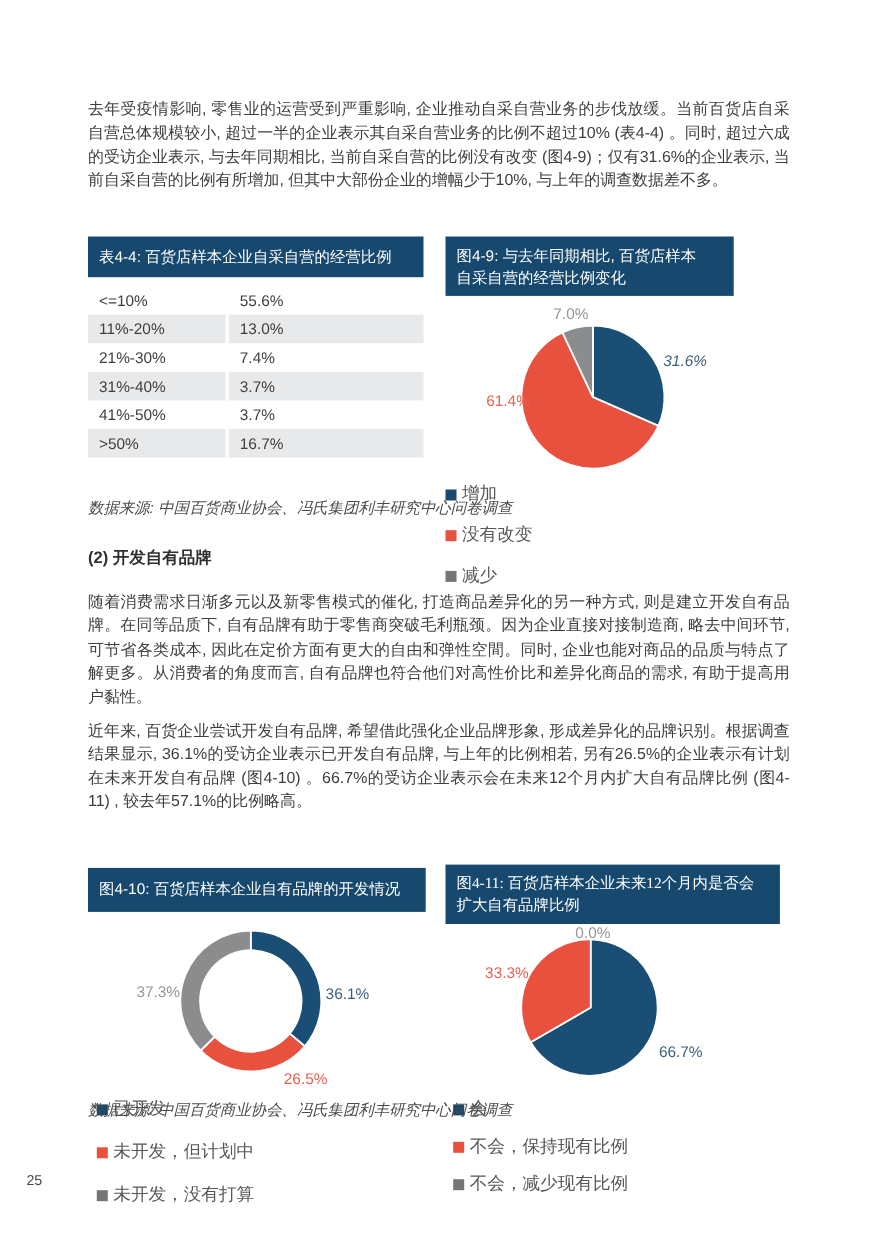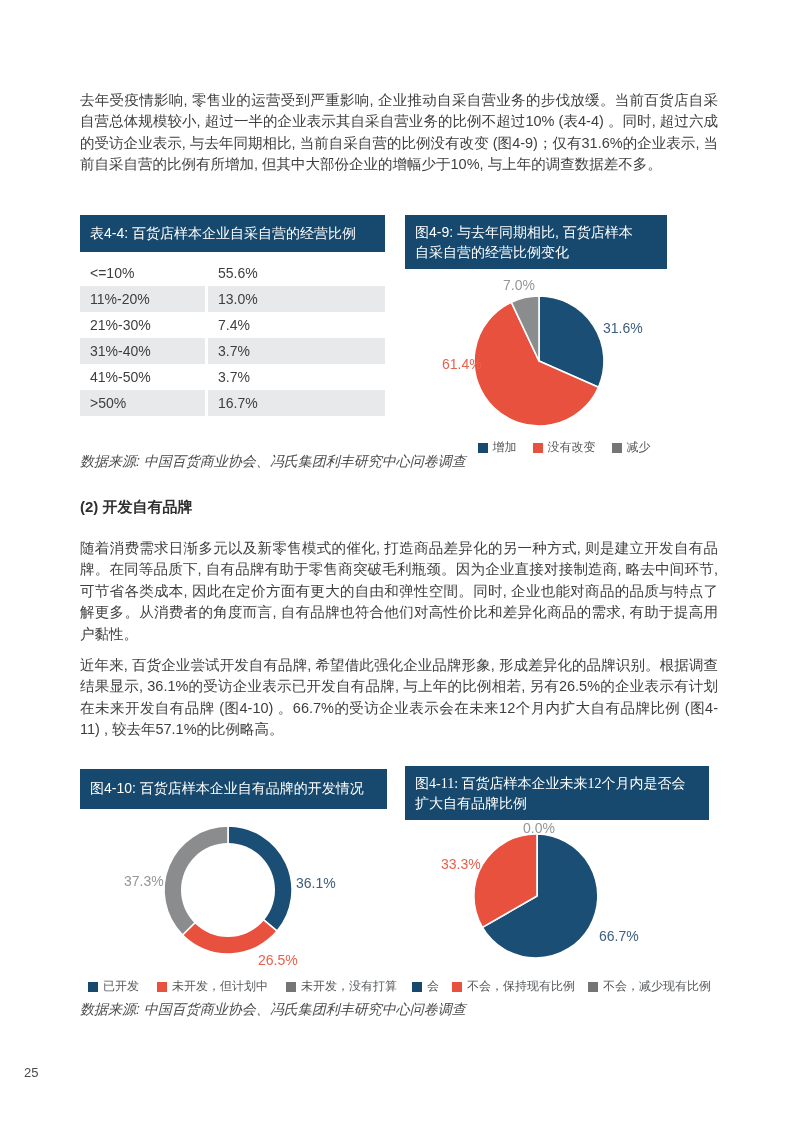--- a/index.html
+++ b/index.html
@@ -21,21 +21,21 @@
   .tbl-row.hdr { height: 29px; background: #b1b4b6; color: #3a3a3a; }
   .tbl-row.alt { background: #e8e9ea; }
   .cell1 { width: 128px; padding-left: 10px; border-right: 3px solid #ffffff; height: 100%; display: flex; align-items: center; }
   .cell2 { flex: 1; padding-left: 10px; height: 100%; display: flex; align-items: center; }
   .source-line { font-size: 14px; font-style: italic; color: #4a4a4a; }
   .chart-area { position: relative; }
   .pie-label { position: absolute; font-size: 14px; white-space: nowrap; }
   .lbl-blue { color: #3d5f7d; }
   .lbl-red { color: #e8604f; }
   .lbl-gray { color: #949699; }
-  .legend-row { display: flex; align-items: center; font-size: 12px; color: #55575a; white-space: nowrap; }
+  .legend-row { display: flex; font-size: 16px; color: #55575a; white-space: nowrap; flex-direction: column; }
   .legend-item { display: flex; align-items: center; }
   .sq { width: 10px; height: 10px; display: inline-block; margin-right: 5px; flex: none; }
   .sq-blue { background: #17496e; }
   .sq-red { background: #e8513d; }
   .sq-gray { background: #737577; }
   .heading2 { font-size: 15px; font-weight: bold; color: #2f2f2f; }
   .page-num { font-size: 13px; color: #4a4a4a; }
   svg { display: block; }
 </style>
 </head>
@@ -80,21 +80,21 @@
       <div>图4-9: 与去年同期相比, 百货店样本</div>
       <div>自采自营的经营比例变化</div>
     </div>
     <div class="chart-area" style="height:168px;">
       <svg class="abs" style="left:62px; top:20px;" width="144" height="144" viewBox="-72 -72 144 144">
         <path d="M0,0 L0,-65 A65,65 0 0 1 59.5,26.2 Z" fill="#1b4e74" stroke="#ffffff" stroke-width="1.6" stroke-linejoin="round"></path>
         <path d="M0,0 L59.5,26.2 A65,65 0 1 1 -27.7,-58.8 Z" fill="#e8513d" stroke="#ffffff" stroke-width="1.6" stroke-linejoin="round"></path>
         <path d="M0,0 L-27.7,-58.8 A65,65 0 0 1 0,-65 Z" fill="#8a8c8e" stroke="#ffffff" stroke-width="1.6" stroke-linejoin="round"></path>
       </svg>
       <span class="pie-label lbl-gray" style="left:98px; top:8px;">7.0%</span>
-      <span class="pie-label lbl-blue" style="left:198px; top:51px;">31.6%</span>
+      <span class="pie-label lbl-blue" style="left:198px; top:51px;font-style:italic;">31.6%</span>
       <span class="pie-label lbl-red" style="left:37px; top:87px;">61.4%</span>
     </div>
     <div class="legend-row" style="justify-content:center; gap:16px; margin-top:2px;">
       <span class="legend-item">
           <span class="sq sq-blue"></span>
           <span>增加</span>
         </span>
       <span class="legend-item">
           <span class="sq sq-red"></span>
           <span>没有改变</span>
@@ -106,21 +106,21 @@
     </div>
   </div>
 </div>
 
 <div class="abs source-line" style="left:80px; top:453px;">数据来源: 中国百货商业协会、冯氏集团利丰研究中心问卷调查</div>
 
 <div class="abs heading2" style="left:80px; top:498px;">(2) 开发自有品牌</div>
 <div class="abs para" style="left:80px; top:538px; width:638px;">随着消费需求日渐多元以及新零售模式的催化, 打造商品差异化的另一种方式, 则是建立开发自有品牌。在同等品质下, 自有品牌有助于零售商突破毛利瓶颈。因为企业直接对接制造商, 略去中间环节, 可节省各类成本, 因此在定价方面有更大的自由和弹性空間。同时, 企业也能对商品的品质与特点了解更多。从消费者的角度而言, 自有品牌也符合他们对高性价比和差异化商品的需求, 有助于提高用户黏性。</div>
 <div class="abs para" style="left:80px; top:655px; width:638px;">近年来, 百货企业尝试开发自有品牌, 希望借此强化企业品牌形象, 形成差异化的品牌识别。根据调查结果显示, 36.1%的受访企业表示已开发自有品牌, 与上年的比例相若, 另有26.5%的企业表示有计划在未来开发自有品牌 (图4-10) 。66.7%的受访企业表示会在未来12个月内扩大自有品牌比例 (图4-11) , 较去年57.1%的比例略高。</div>
 
-<div class="abs" style="left:80px; top:766px; width:650px; height:232px;">
+<div class="abs" style="left:80px; top:786px; width:650px; height:232px;">
 
   <div class="abs" style="left:0; top:3px; width:307px;">
     <div class="title-bar one-line" style="height:40px; width:307px;">图4-10: 百货店样本企业自有品牌的开发情况</div>
     <div class="chart-area" style="height:170px;">
       <svg class="abs" style="left:72px; top:5px;" width="152" height="152" viewBox="-76 -76 152 152">
         <path d="M0,0 L0,-64 A64,64 0 0 1 49.1,41.1 Z" fill="#1b4e74" stroke="#ffffff" stroke-width="1.6" stroke-linejoin="round"></path>
         <path d="M0,0 L49.1,41.1 A64,64 0 0 1 -45.5,45.0 Z" fill="#e8513d" stroke="#ffffff" stroke-width="1.6" stroke-linejoin="round"></path>
         <path d="M0,0 L-45.5,45.0 A64,64 0 0 1 0,-64 Z" fill="#8a8c8e" stroke="#ffffff" stroke-width="1.6" stroke-linejoin="round"></path>
         <circle cx="0" cy="0" r="47" fill="#ffffff"></circle>
       </svg>

